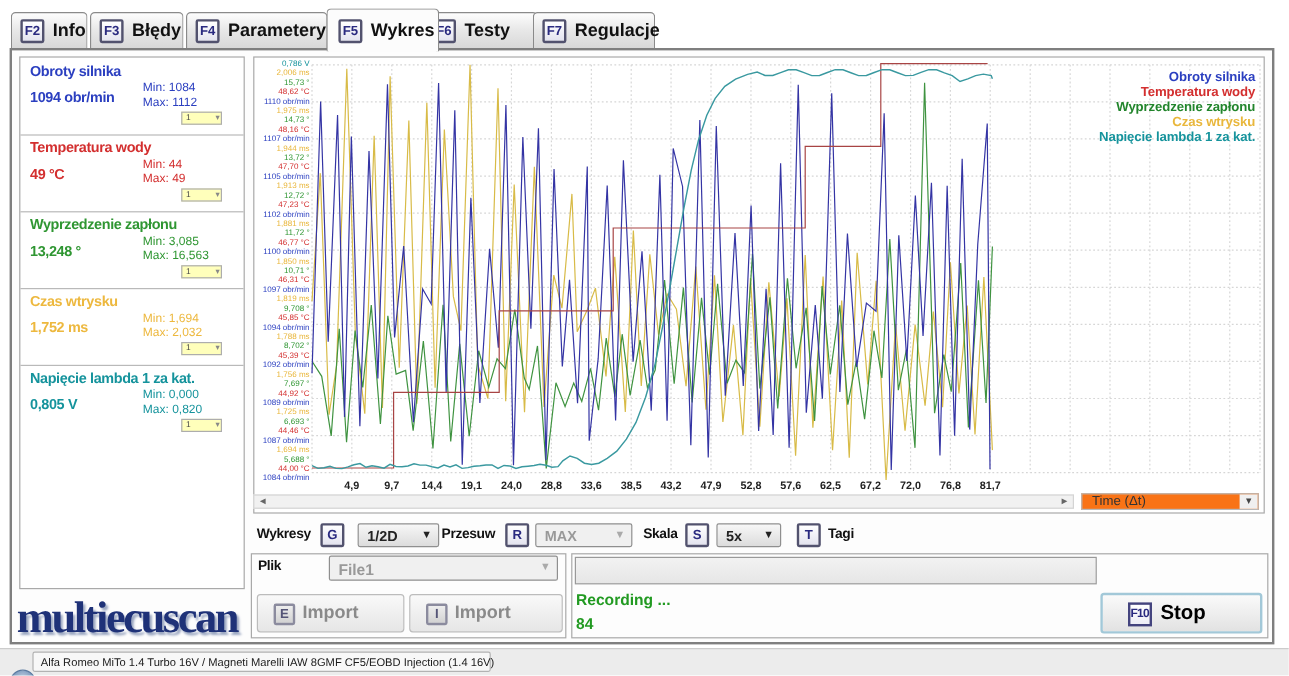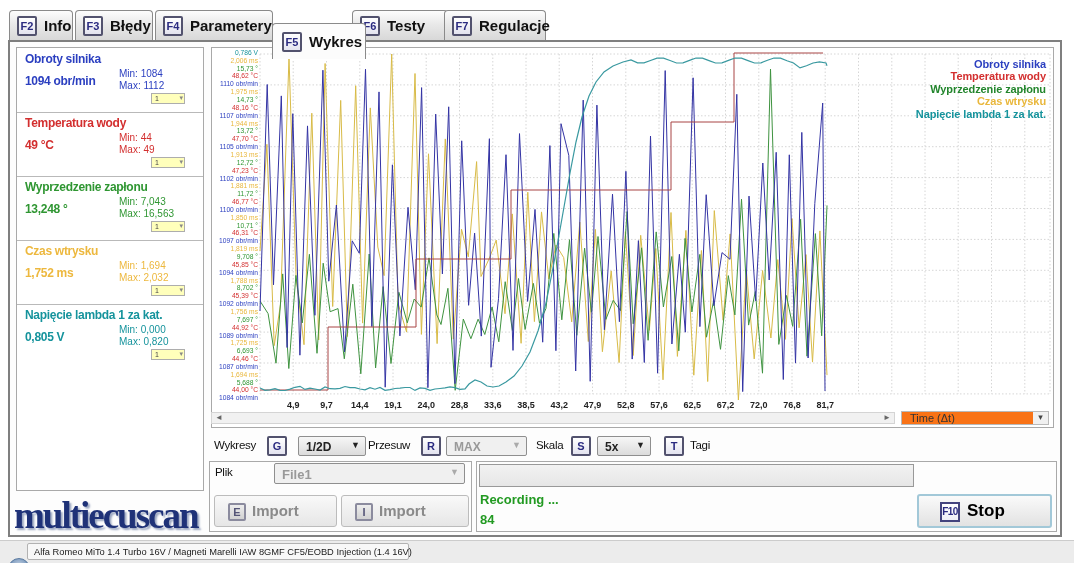--- a/index.html
+++ b/index.html
@@ -1,20 +1,20 @@
 <!DOCTYPE html>
 <html><head>
 <meta charset="utf-8">
 <style>
 * { margin:0; padding:0; box-sizing:border-box; }
 html,body { width:1074px; height:563px; background:#fff; font-family:"Liberation Sans",sans-serif; overflow:hidden; position:relative; }
 
 
 .tab { position:absolute; top:10px; height:30px; background:linear-gradient(#fdfdfd,#e9e9e9 45%,#d8d8d8); border:1px solid #8a8a8a; border-bottom:none; border-radius:4px 4px 0 0; display:flex; align-items:center; padding-left:7px; z-index:5; }
-.tab.active { top:7px; height:36px; background:#fcfcfc; z-index:6; padding-left:9px;margin-top:16px; }
+.tab.active { top:7px; height:36px; background:#fcfcfc; z-index:6; padding-left:9px; }
 .kbadge { display:inline-block; width:20px; height:20px; background:linear-gradient(#ffffff,#e3e3ef); border:2px solid #52526e; border-radius:2px; color:#2a2a80; font-weight:bold; font-size:11px; text-align:center; line-height:17px; flex:0 0 auto; }
 .tlabel { font-weight:bold; font-size:15px; color:#111; margin-left:7px; white-space:nowrap; }
 
 
 #panel { position:absolute; left:8px; top:40px; width:1054px; height:497px; border:2px solid #7f7f7f; background:#fdfdfd; z-index:1; }
 
 
 #lpanel { position:absolute; left:16px; top:47px; width:188px; height:444px; border:1px solid #a9a9a9; background:#fff; z-index:3; }
 .sep { position:absolute; left:0; width:186px; height:1px; background:#b9b9b9; }
 .ptitle { position:absolute; left:8px; letter-spacing:-0.3px; font-size:12px; font-weight:bold; white-space:nowrap; }
@@ -31,36 +31,36 @@
 svg .lg { font-size:11px; font-weight:bold; letter-spacing:-0.1px; }
 
 
 #sbar { position:absolute; left:211px; top:412px; width:684px; height:12px; background:#f1f1f1; border:1px solid #d4d4d4; z-index:4; }
 .sarr { position:absolute; top:0; width:12px; height:10px; color:#666; font-size:8px; line-height:10px; text-align:center; }
 #tcombo { position:absolute; left:901px; top:411px; width:148px; height:14px; background:#f97316; border:1px solid #b9b9b9; z-index:4; font-size:11px; color:#333; }
 #tcombo .tx { position:absolute; left:8px; top:0px; }
 #tcombo .arz { position:absolute; right:0; top:0; width:15px; height:12px; background:#f0f0f0; color:#444; font-size:9px; line-height:11px; text-align:center; }
 
 
-.clabel { position:absolute; font-size:11.5px; font-weight:normal; color:#111; z-index:3; white-space:nowrap; letter-spacing:-0.3px; }
+.clabel { position:absolute; font-size:11.5px; font-weight:bold; color:#111; z-index:3; white-space:nowrap; letter-spacing:-0.3px; }
 .ckey { position:absolute; width:20px; height:20px; background:linear-gradient(#ffffff,#e3e3ef); border:2px solid #52526e; border-radius:2px; color:#2a2a80; font-weight:bold; font-size:11px; text-align:center; line-height:17px; z-index:3; }
 .combo { position:absolute; height:20px; background:linear-gradient(#f7f7f7,#dcdcdc); border:1px solid #8f8f8f; border-radius:2px; font-size:12px; font-weight:bold; color:#222; z-index:3; }
 .combo .tx { position:absolute; left:7px; top:3px; }
 .combo .ar { position:absolute; right:5px; top:3px; font-size:9px; color:#222; }
 .combo.dis { background:#f0f0f0; color:#999; }
 .combo.dis .ar { color:#aaa; }
 
 
 #bleft { position:absolute; left:209px; top:461px; width:263px; height:71px; border:1px solid #a9a9a9; background:#fdfdfd; z-index:3; }
 #bright { position:absolute; left:476px; top:461px; width:581px; height:71px; border:1px solid #a9a9a9; background:#fdfdfd; z-index:3; }
 .btn { position:absolute; background:linear-gradient(#f9f9f9,#e6e6e6); border:1px solid #bcbcbc; border-radius:3px; z-index:4; }
 .btn .bk { position:absolute; left:13px; top:7px; width:18px; height:18px; background:linear-gradient(#ededed,#d2d2d2); border:2px solid #8b8b9e; border-radius:2px; color:#555577; font-weight:bold; font-size:11px; text-align:center; line-height:15px; }
 .btn .bt { position:absolute; left:37px; top:6px; font-size:15px; font-weight:bold; color:#8a8a8a; }
 #stopbtn { position:absolute; left:917px; top:494px; width:135px; height:34px; background:linear-gradient(#fafafa,#e2e2e2); border:2px solid #a2c8d8; border-radius:3px; z-index:4; }
-#stopbtn .bk { position:absolute; left:21px; top:6px; width:20px; height:20px; background:linear-gradient(#ffffff,#eeeef6); border:2px solid #44447e; color:#2a2a80; font-weight:bold; font-size:10px; letter-spacing:-0.6px; text-align:center; line-height:16px; }
+#stopbtn .bk { position:absolute; left:21px; top:6px; width:20px; height:20px; background:linear-gradient(#ffffff,#eeeef6); border:2px solid #44447e; color:#2a2a80; font-weight:bold; font-size:10px; letter-spacing:-0.6px; line-height:16px; }
 #stopbtn .bt { position:absolute; left:48px; top:5px; font-size:17px; font-weight:bold; color:#000; }
 #pbar { position:absolute; left:479px; top:464px; width:435px; height:23px; background:linear-gradient(#f2f2f2,#e6e6e6); border:1px solid #999; z-index:4; }
 .rec { position:absolute; left:480px; font-size:13px; font-weight:bold; color:#229a22; z-index:4; }
 
 
 #sbtm { position:absolute; left:0; top:540px; width:1074px; height:23px; background:#ececec; border-top:1px solid #cccccc; z-index:2; }
 #vehbox { position:absolute; left:27px; top:2px; width:382px; height:17px; background:#f8f8f8; border:1px solid #b2b2b2; border-radius:2px; font-size:9.3px; color:#1a1a1a; line-height:16px; padding-left:6px; white-space:nowrap; }
 #orb { position:absolute; left:8px; top:558px; width:22px; height:22px; border-radius:50%; background:radial-gradient(circle at 50% 35%, #c7d4e4, #7091b8 60%, #4a6a96); border:1px solid #5a7aa0; z-index:3; }
 
 #logo { position:absolute; left:14px; top:494px; font-family:"Liberation Serif",serif; font-weight:bold; font-size:37px; color:#1f3278; z-index:3; letter-spacing:-2px; text-shadow:2px 2px 2px #9aa6c0; }
@@ -107,21 +107,21 @@
 <div class="pval" style="top:90px;color:#d32f2f">49 °C</div>
 <div class="pmm" style="top:84px;color:#d32f2f">Min: 44</div>
 <div class="pmm" style="top:96px;color:#d32f2f">Max: 49</div>
 <div class="pcombo" style="top:109px">
       <span class="pc1">1</span>
       <span class="pcarr">▾</span>
     </div>
 <div class="sep" style="top:128px"></div>
 <div class="ptitle" style="top:132px;color:#2f9632">Wyprzedzenie zapłonu</div>
 <div class="pval" style="top:154px;color:#2f9632">13,248 °</div>
-<div class="pmm" style="top:148px;color:#2f9632">Min: 7,043</div>
+<div class="pmm" style="top:148px;color:#2f9632">Min: 3,085</div>
 <div class="pmm" style="top:160px;color:#2f9632">Max: 16,563</div>
 <div class="pcombo" style="top:173px">
       <span class="pc1">1</span>
       <span class="pcarr">▾</span>
     </div>
 <div class="sep" style="top:192px"></div>
 <div class="ptitle" style="top:196px;color:#edb83e">Czas wtrysku</div>
 <div class="pval" style="top:218px;color:#edb83e">1,752 ms</div>
 <div class="pmm" style="top:212px;color:#edb83e">Min: 1,694</div>
 <div class="pmm" style="top:224px;color:#edb83e">Max: 2,032</div>

